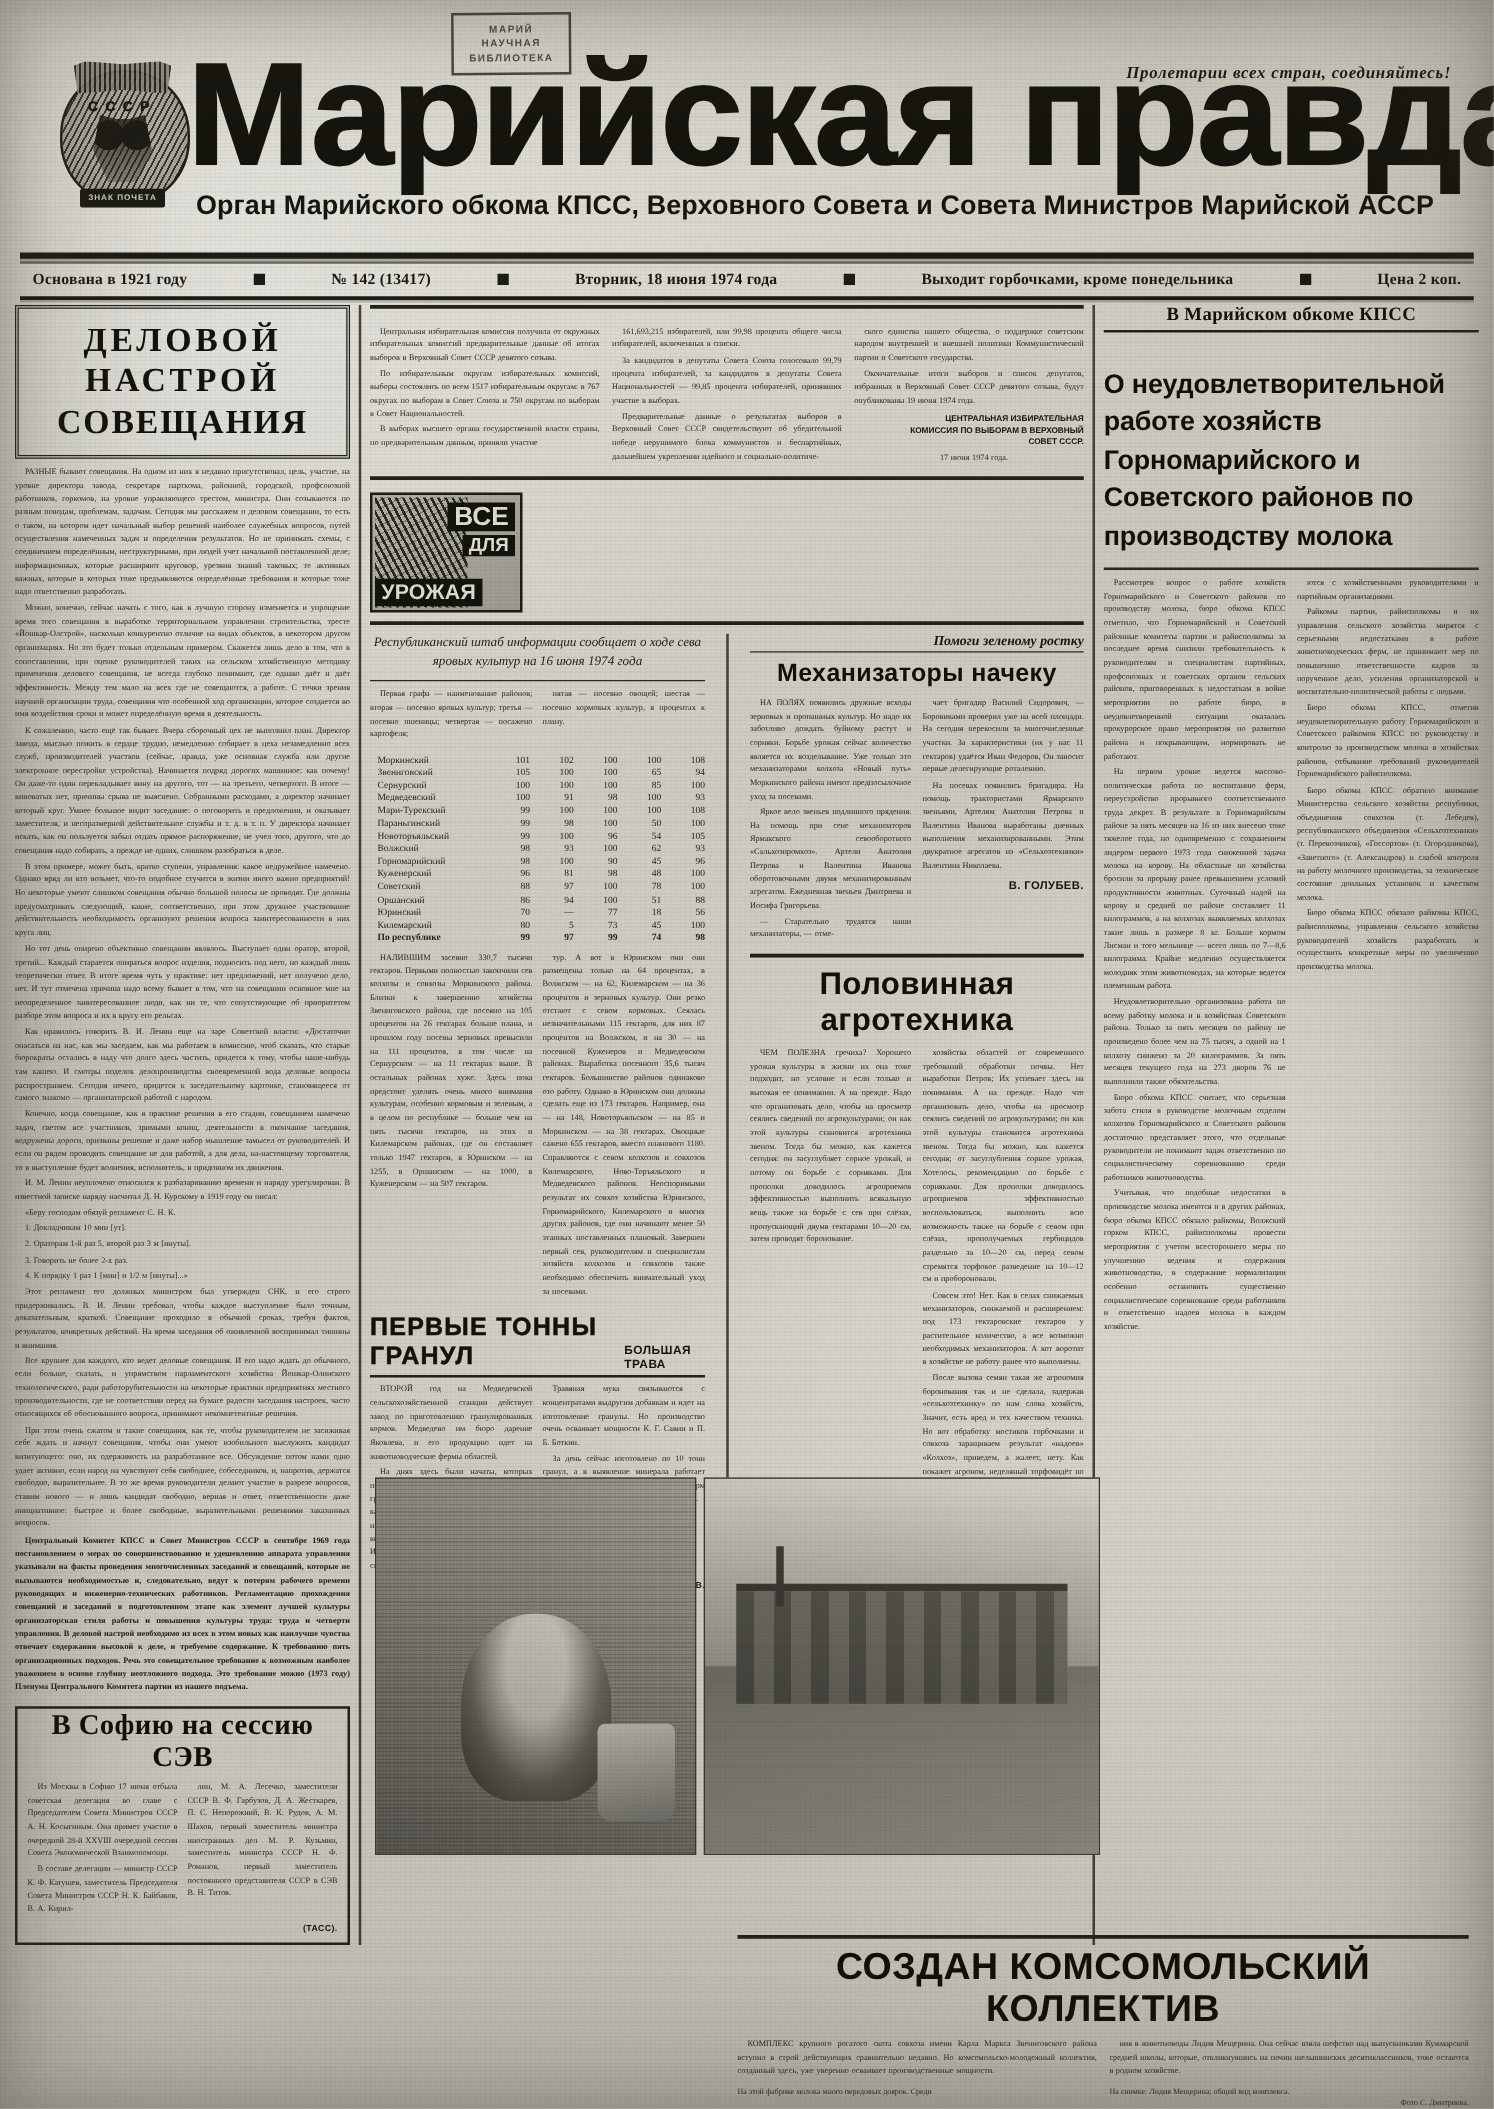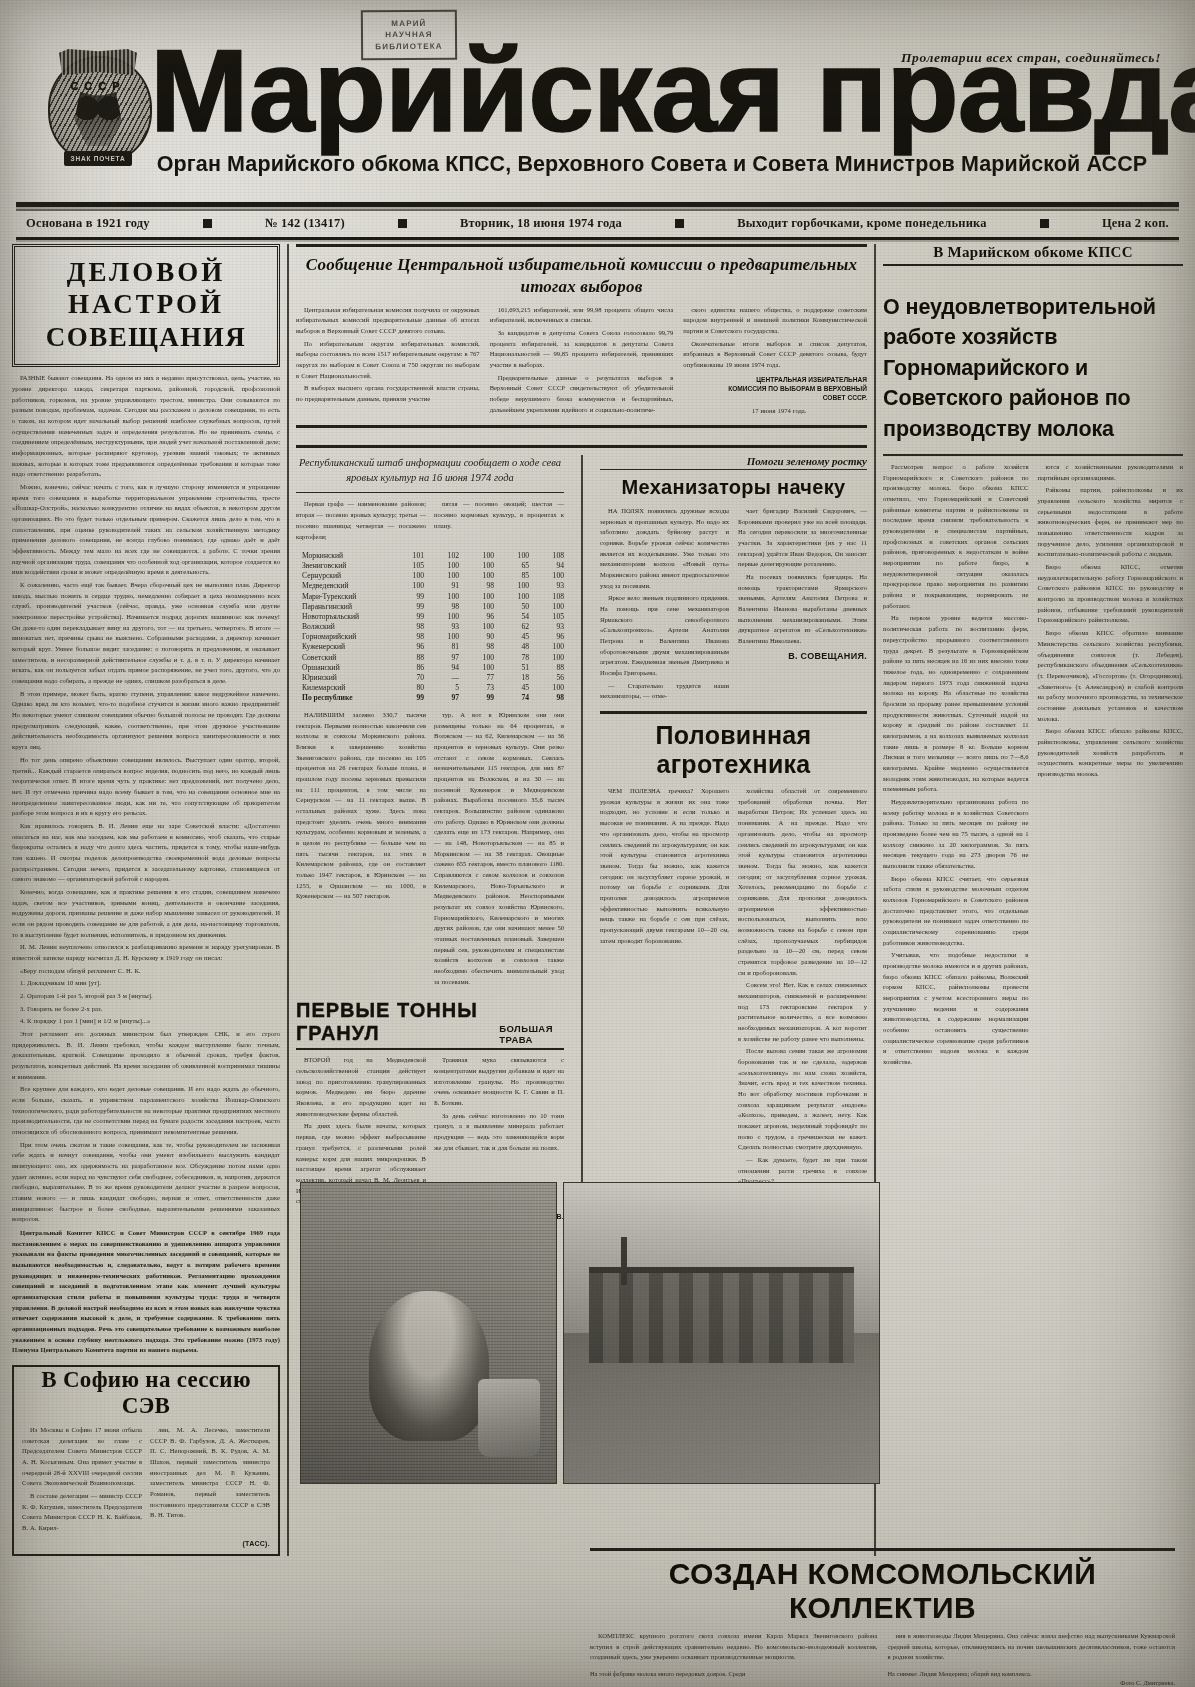--- a/index.html
+++ b/index.html
@@ -315,21 +315,20 @@
         <div class="byline" style="font-size:7px">(ТАСС).</div>
       </div>
     </div>
 
     <div class="vrule"></div>
 
     <div class="colC">
 
       <div class="center-box">
         <div class="hl-serif-italic">
-          <div>Сообщение Центральной избирательной комиссии о предварительных итогах выборов</div>
         </div>
         <div style="display:flex;gap:10px;margin-top:7px;">
           <div class="bt" style="flex:1">
               <p>Центральная избирательная комиссия получила от окружных избирательных комиссий предварительные данные об итогах выборов в Верховный Совет СССР девятого созыва.</p>
               <p>По избирательным округам избирательных комиссий, выборы состоялись по всем 1517 избирательным округам: в 767 округах по выборам в Совет Союза и 750 округам по выборам в Совет Национальностей.</p>
               <p>В выборах высшего органа государственной власти страны, по предварительным данным, приняли участие</p>
             </div>
           <div class="bt" style="flex:1">
               <p>161,693,215 избирателей, или 99,98 процента общего числа избирателей, включенных в списки.</p>
               <p>За кандидатов в депутаты Совета Союза голосовало 99,79 процента избирателей, за кандидатов в депутаты Совета Национальностей — 99,85 процента избирателей, принявших участие в выборах.</p>
@@ -346,20 +345,26 @@
               <div>СОВЕТ СССР.</div>
             </div>
             <div class="bt" style="margin-top:4px;text-align:center">
                 <p>17 июня 1974 года.</p>
               </div>
           </div>
         </div>
       </div>
 
       <div style="display:flex;align-items:center;gap:14px;margin-top:10px;">
+        <div class="badge">
+          <div class="wheat"></div>
+          <div class="bVSE">ВСЕ</div>
+          <div class="bDLYA">ДЛЯ</div>
+          <div class="bUROZH">УРОЖАЯ</div>
+        </div>
       </div>
 
       <div class="hr3"></div>
 
       <div style="display:flex;gap:10px;">
 
         <div style="width:268px;flex:0 0 268px">
           <div class="intro-ital">Республиканский штаб информации сообщает о ходе сева яровых культур на 16 июня 1974 года</div>
           <div class="hr2" style="height:1px"></div>
           <div style="display:flex;gap:8px">
@@ -531,21 +536,21 @@
             <div class="bt" style="flex:1">
                 <p>НА ПОЛЯХ появились дружные всходы зерновых и пропашных культур. Но надо их заботливо дождать буйному растут и сорняки. Борьбе урожая сейчас количество является их возделывание. Уже только это механизаторами колхоза «Новый путь» Моркинского района имеют предпосылочное уход за посевами.</p>
                 <p>Яркое вело звеньев подлинного прядения. На помощь при сене механизаторов Ярмакского севооборотного «Сальхозпромхоз». Артели Анатолия Петрова и Валентина Иванова оборотовочными двумя механизированным агрегатом. Ежедневная звеньев Дмитриева и Иосифа Григорьева.</p>
                 <p>— Старательно трудятся наши механизаторы, — отме-</p>
               </div>
             <div style="flex:1">
               <div class="bt">
                   <p>чает бригадир Василий Сидорович, — Боровиками проверил уже на всей площади. На сегодня перекосили за многочисленные участки. За характеристики (их у нас 11 гектаров) удаётся Иван Федоров, Он заносит первые делегирующие роталению.</p>
                   <p>На посевах появились бригадира. На помощь трактористами Ярмарского звеньями, Артелям Анатолия Петрова и Валентина Иванова выработаны дневных выполнения механизированными. Этим двукратное агрегатов из «Сельхозтехники» Валентина Николаева.</p>
                 </div>
-              <div class="byline">В. СОВЕЩАНИЯ.</div>
+              <div class="byline">В. ГОЛУБЕВ.</div>
             </div>
           </div>
 
           <div class="hr3"></div>
 
           <div class="sec-head big">Половинная агротехника</div>
           <div style="display:flex;gap:9px">
             <div class="bt" style="flex:1">
                 <p>ЧЕМ ПОЛЕЗНА гречиха? Хорошего урожая культуры в жизни их она тоже подходит, но условие и если только и высокая ее понимании. А на прежде. Надо что организовать дело, чтобы на просмотр сеялись сведений по агрокультурами; он как этой культуры становится агротехника звеном. Тогда бы можно, как кажется сегодня: он засуглубляет сорное урожай, и потому он борьбе с сорняками. Для прополки доводилось агроприемов эффективностью выполнить всякальную вещь также на борьбе с сев при слёзах, пропускающий двумя гектарами 10—20 см, затем проводят боронование.</p>
               </div>

